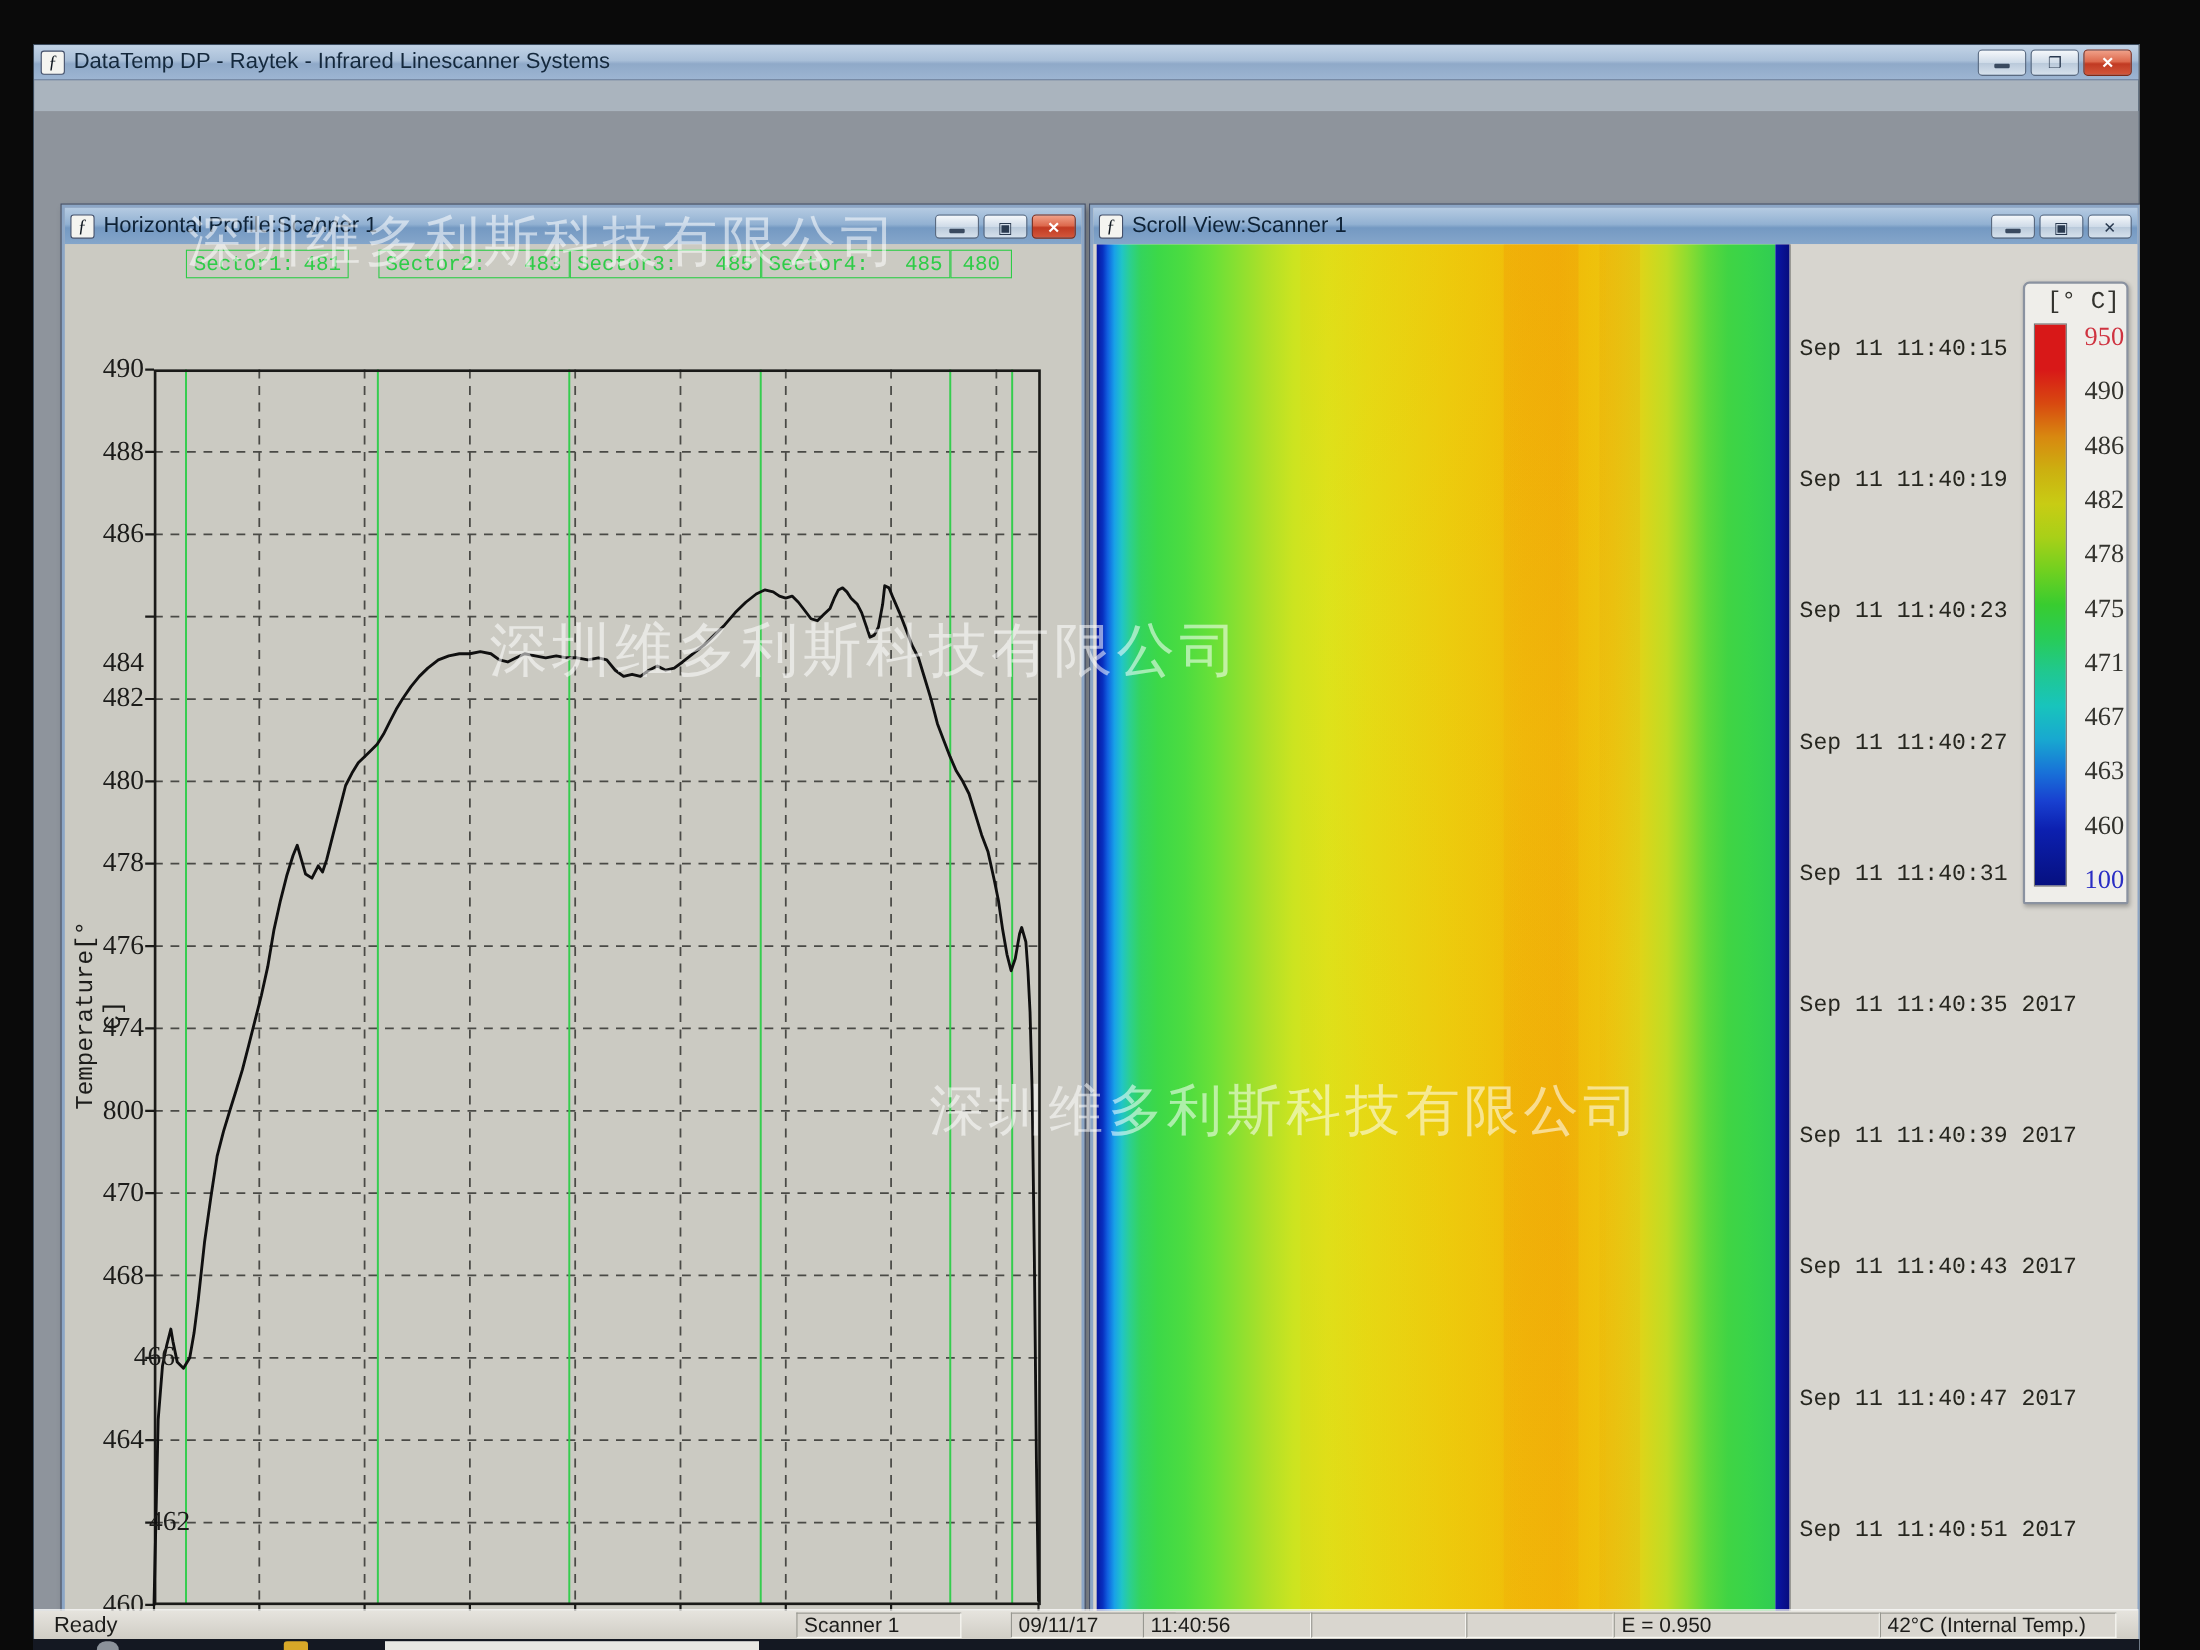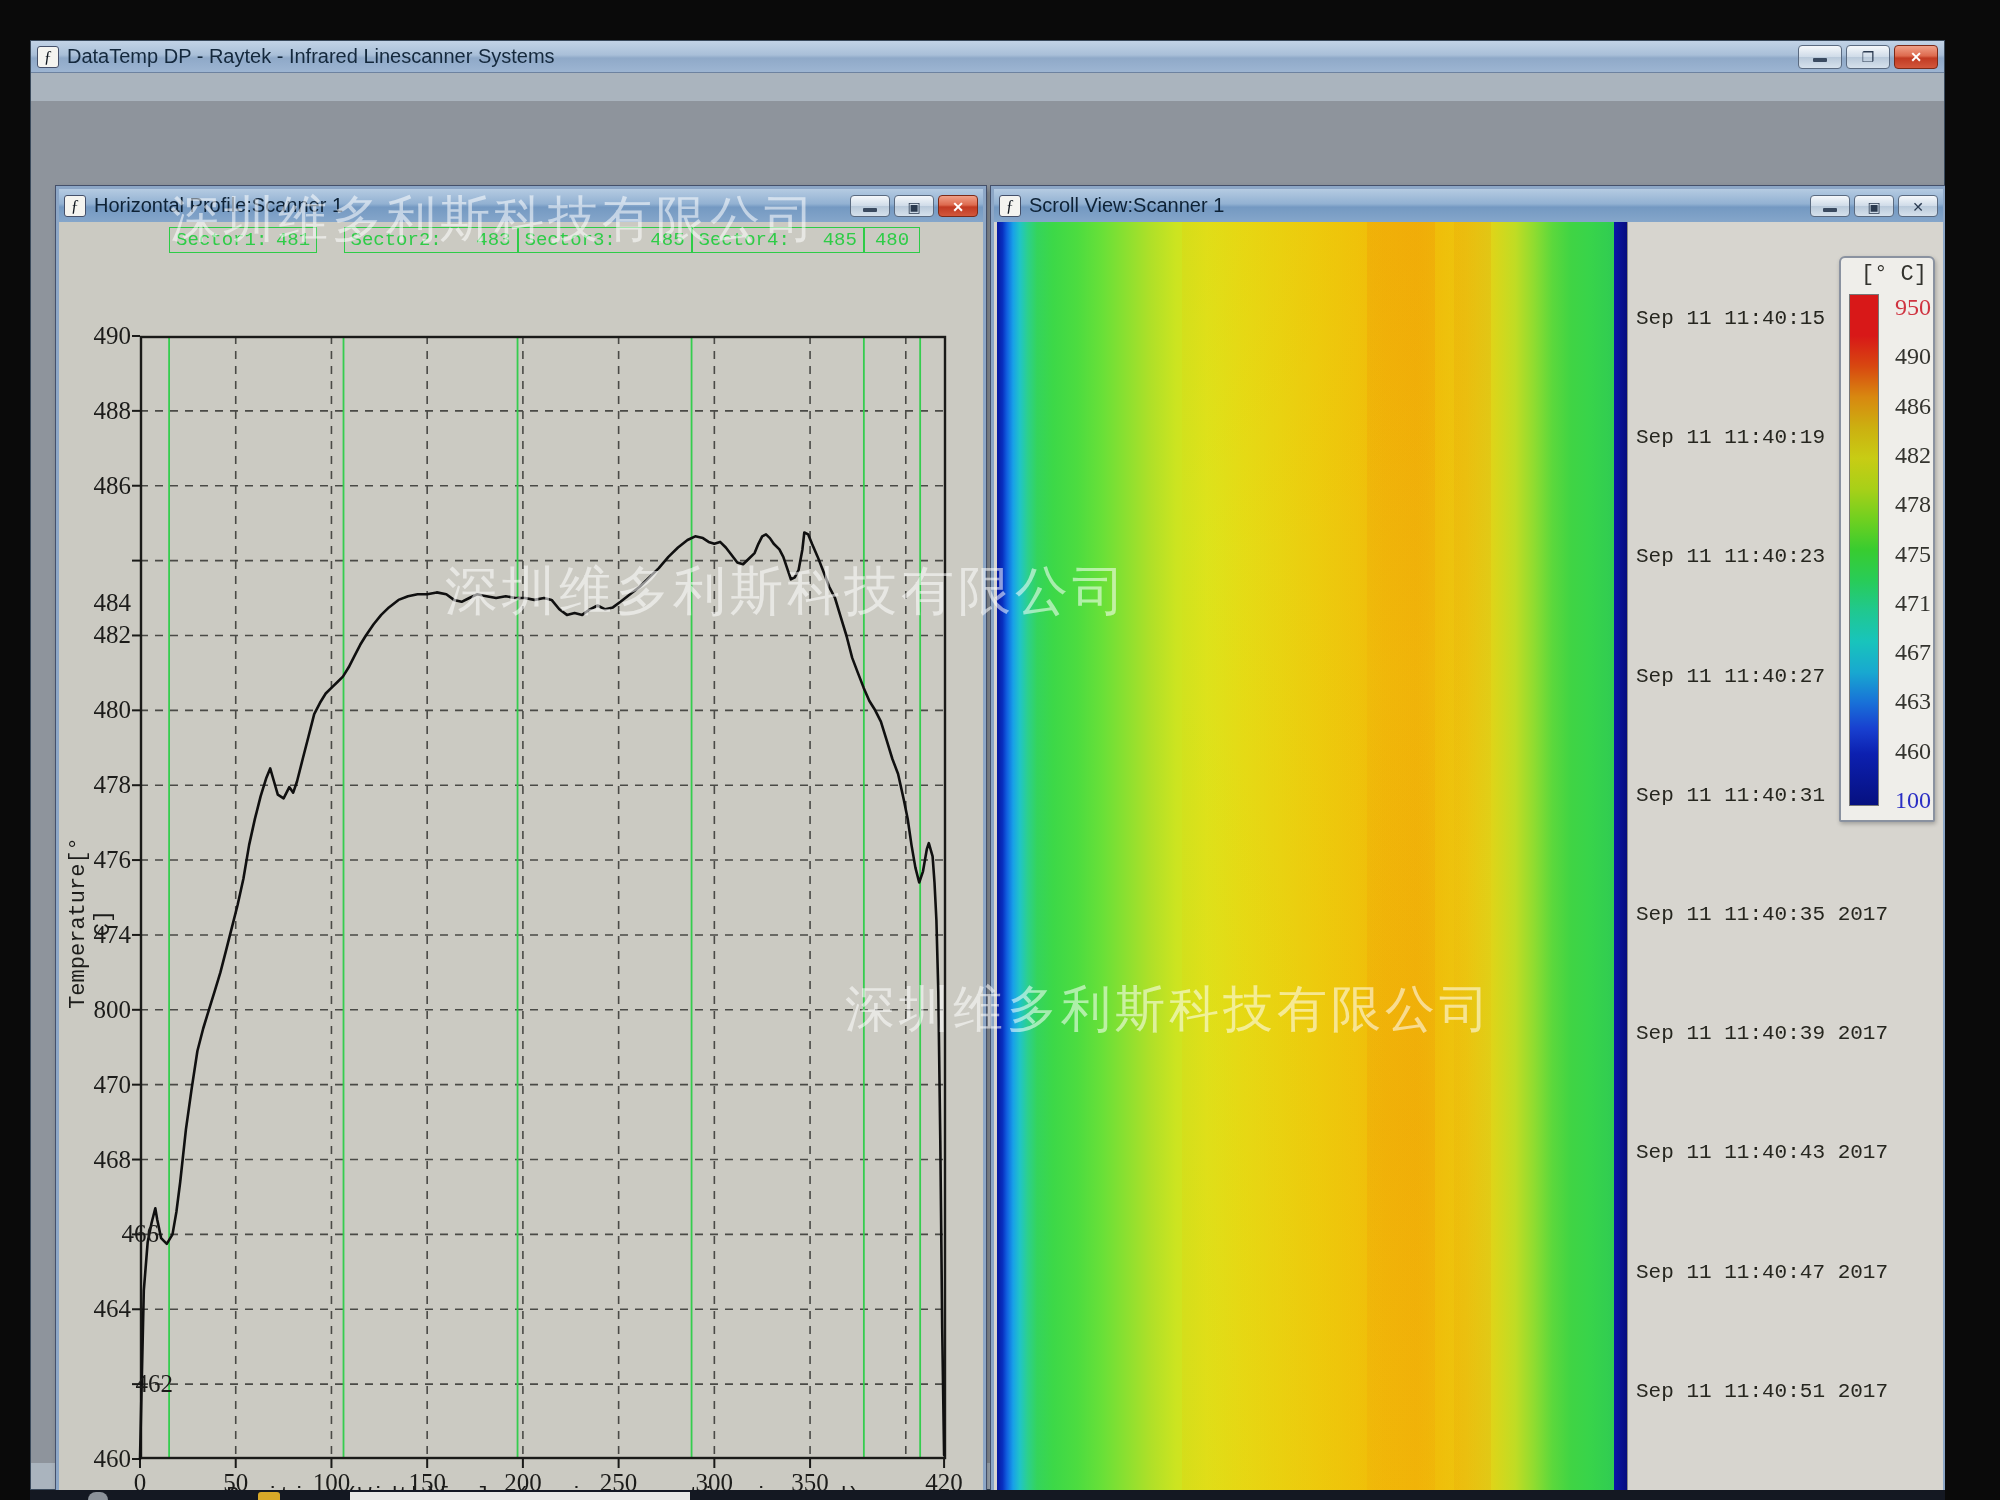--- a/index.html
+++ b/index.html
@@ -281,20 +281,32 @@
                   <div class="legend-label" style="color: rgb(51, 51, 46); top: 430.4px;">463</div>
                   <div class="legend-label" style="color: rgb(51, 51, 46); top: 479.7px;">460</div>
                   <div class="legend-label" style="color: rgb(42, 46, 196); top: 529px;">100</div>
                 </div>
           </div>
         </div>
       </div>
 
     </div>
 
+    <div class="statusbar">
+      <div class="status-ready">Ready</div>
+      <div id="status-fields">
+            <div class="status-field" style="left: 693px; width: 150px;">Scanner 1</div>
+            <div class="status-field" style="left: 888px; width: 150px;">09/11/17</div>
+            <div class="status-field" style="left: 1008px; width: 153px;">11:40:56</div>
+            <div class="status-field" style="left: 1161px; width: 141px;"></div>
+            <div class="status-field" style="left: 1302px; width: 134px;"></div>
+            <div class="status-field" style="left: 1436px; width: 242px;">E = 0.950</div>
+            <div class="status-field" style="left: 1678px; width: 215px;">42°C (Internal Temp.)</div>
+          </div>
+    </div>
 
   </div>
 
   <div class="watermark" id="wm1">深圳维多利斯科技有限公司</div>
   <div class="watermark" id="wm2">深圳维多利斯科技有限公司</div>
   <div class="watermark" id="wm3">深圳维多利斯科技有限公司</div>
 
   <div class="taskbar">
     <div class="tb-orb"></div>
     <div class="tb-folder"></div>

